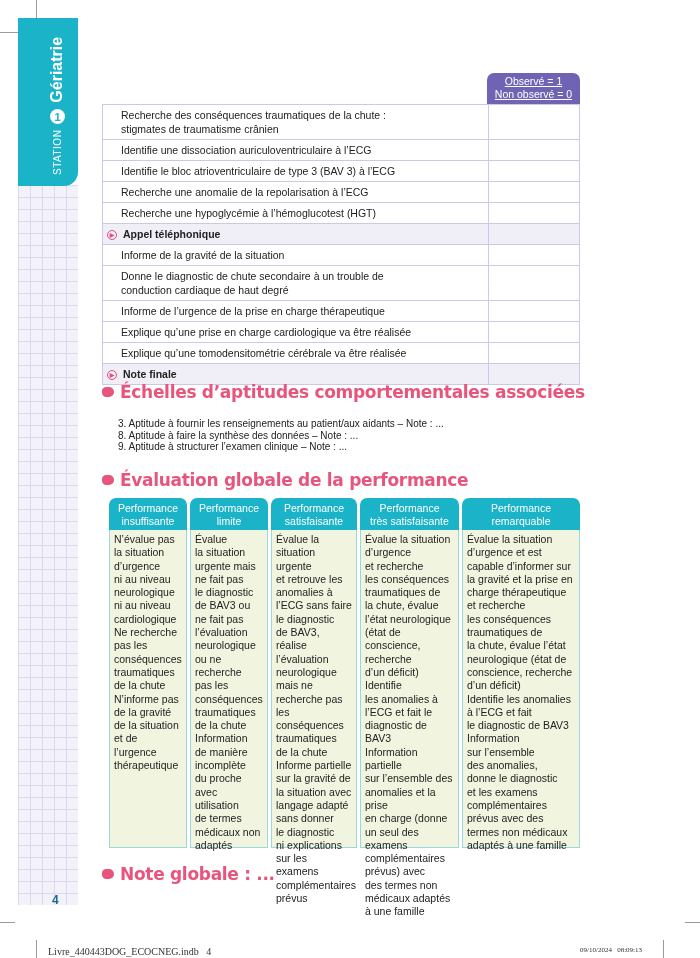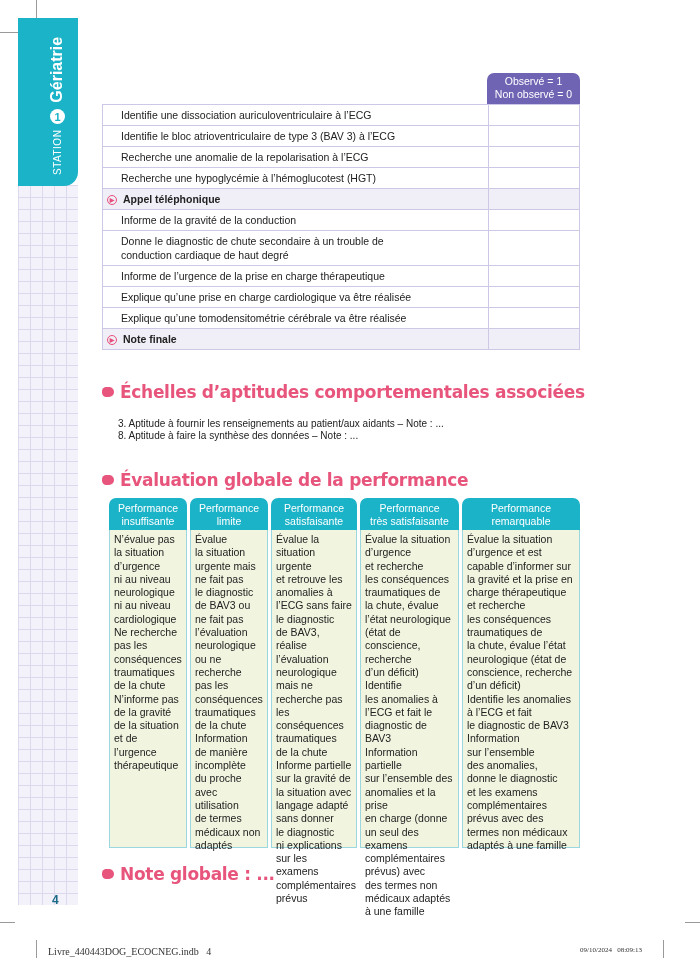--- a/index.html
+++ b/index.html
@@ -15,21 +15,21 @@
   .station-tab { position:absolute; left:18px; top:18px; width:60px; height:168px; background:#1bb3c8;
     border-bottom-right-radius:14px; }
   .station-text { position:absolute; left:48px; top:175px; transform-origin:0 0; transform:rotate(-90deg);
     white-space:nowrap; color:#fff; display:flex; align-items:center; gap:6px; }
   .station-small { font-size:10px; letter-spacing:0.5px; font-family:"Liberation Sans Narrow","Liberation Sans",sans-serif; }
   .station-num { width:15px; height:15px; border-radius:50%; background:#fff; color:#1bb3c8;
     font-size:11px; font-weight:bold; display:inline-flex; align-items:center; justify-content:center; transform:rotate(90deg);}
   .station-title { font-size:16px; font-weight:bold; }
 
   .obs-header { position:absolute; left:487px; top:73px; width:93px; height:31px; background:#6f64b3;
-    border-radius:7px 7px 0 0; color:#fff; font-size:10.5px; text-align:center; line-height:13px; padding-top:2px; box-sizing:border-box;}
+    border-radius:7px 7px 0 0; color:#fff; font-size:10.5px; text-align:center; line-height:13px; padding-top:2px; box-sizing:border-box;text-decoration:underline;}
   table.checklist { position:absolute; left:102px; top:104px; width:478px; border-collapse:collapse;
     font-size:10.5px; }
   table.checklist td { border:1.2px solid #cfc7e6; padding:3px 4px 3px 18px; line-height:14px; }
   table.checklist td.val { width:86px; padding:0; }
   table.checklist tr.section td { background:#f0eef7; font-weight:bold; padding-left:4px; }
   .sec-icon { display:inline-block; width:8px; height:8px; border:1.2px solid #e84d7a; border-radius:50%;
     color:#e84d7a; font-size:6px; line-height:8px; text-align:center; margin-right:6px; vertical-align:middle; }
 
   .h2 { position:absolute; left:102px; font-size:17px; font-weight:bold; color:#e8557c; display:flex; align-items:center; gap:6px;
     font-family:"DejaVu Sans", sans-serif; letter-spacing:-0.3px;}
@@ -67,41 +67,45 @@
 </div>
 
 <div class="obs-header">
   <div>Observé = 1</div>
   <div>Non observé = 0</div>
 </div>
 
 <table class="checklist">
   <tbody id="checklist-body">
       <tr>
+        <td style="padding-right: 80px;"><span>Recherche des conséquences traumatiques de la chute : stigmates de traumatisme crânien</span></td>
+        <td class="val"></td>
+      </tr>
+      <tr>
         <td><span>Identifie une dissociation auriculoventriculaire à l’ECG</span></td>
         <td class="val"></td>
       </tr>
       <tr>
         <td><span>Identifie le bloc atrioventriculaire de type 3 (BAV 3) à l’ECG</span></td>
         <td class="val"></td>
       </tr>
       <tr>
         <td><span>Recherche une anomalie de la repolarisation à l’ECG</span></td>
         <td class="val"></td>
       </tr>
       <tr>
         <td><span>Recherche une hypoglycémie à l’hémoglucotest (HGT)</span></td>
         <td class="val"></td>
       </tr>
       <tr class="section">
         <td><span class="sec-icon">▶</span><span>Appel téléphonique</span></td>
         <td class="val"></td>
       </tr>
       <tr>
-        <td><span>Informe de la gravité de la conduction</span></td>
+        <td><span>Informe de la gravité de la situation</span></td>
         <td class="val"></td>
       </tr>
       <tr>
         <td style="padding-right: 80px;"><span>Donne le diagnostic de chute secondaire à un trouble de conduction cardiaque de haut degré</span></td>
         <td class="val"></td>
       </tr>
       <tr>
         <td><span>Informe de l’urgence de la prise en charge thérapeutique</span></td>
         <td class="val"></td>
       </tr>
@@ -120,20 +124,21 @@
     </tbody>
 </table>
 
 <div class="h2" style="top:382px;">
   <span class="dot"></span>
   <span>Échelles d’aptitudes comportementales associées</span>
 </div>
 <div class="aptitudes">
   <div>3. Aptitude à fournir les renseignements au patient/aux aidants – Note : ...</div>
   <div>8. Aptitude à faire la synthèse des données – Note : ...</div>
+  <div>9. Aptitude à structurer l’examen clinique – Note : ...</div>
 </div>
 
 <div class="h2" style="top:470px;">
   <span class="dot"></span>
   <span>Évaluation globale de la performance</span>
 </div>
 
 <div class="perf">
   <div class="col" style="width:78px">
     <div class="head" style="white-space:pre-line">Performance

